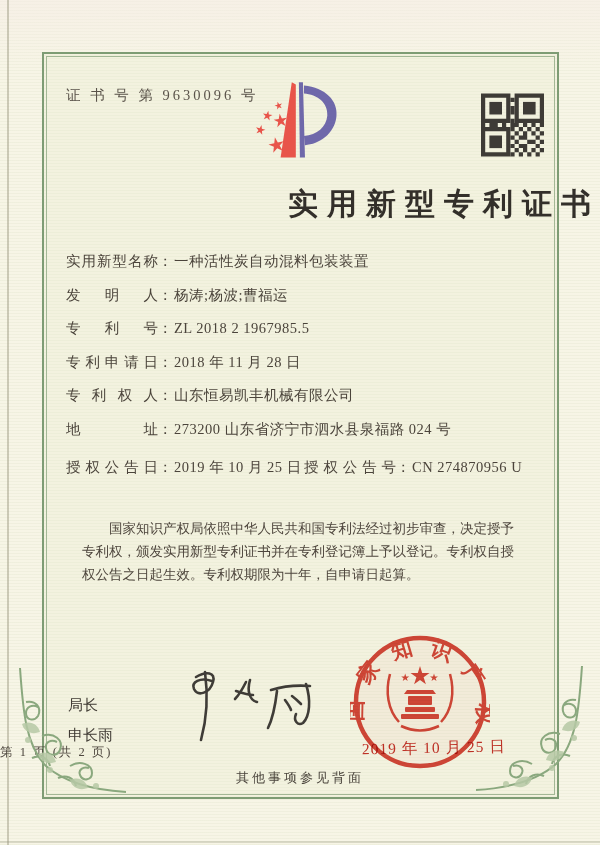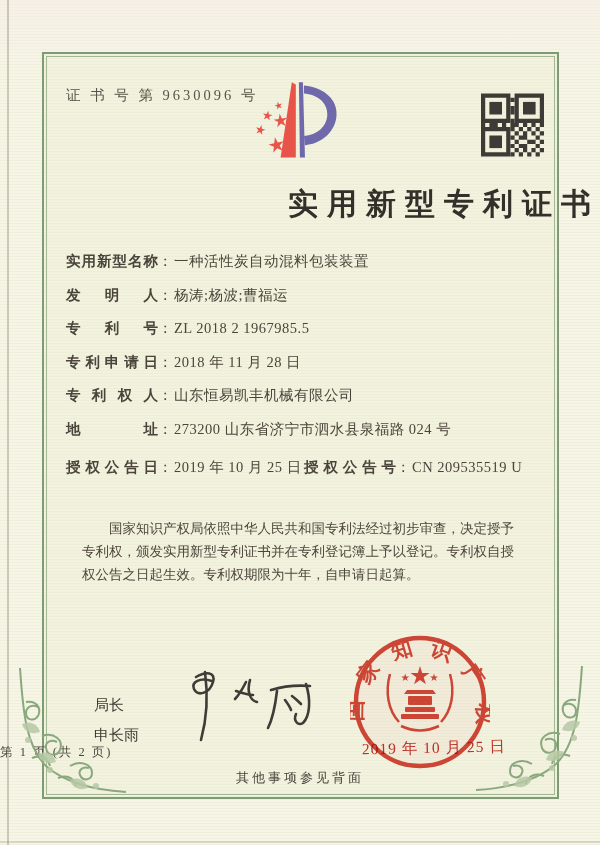--- a/index.html
+++ b/index.html
@@ -21,32 +21,32 @@
 
   .logo{position:absolute;left:236px;top:70px;width:142px;height:116px;}
   .qr{position:absolute;left:481px;top:93px;width:63px;height:64px;}
 
   .title{position:absolute;left:0;top:184px;width:600px;text-align:right;
     font-size:30px;font-weight:bold;letter-spacing:9px;color:#332f2a;text-indent:9px;}
 
   .fields{position:absolute;left:66px;top:252px;width:464px;font-size:14.5px;color:#4b443b;}
   .frow{margin-bottom:14.5px;white-space:nowrap;}
   .flabel{display:inline-block;width:92px;text-align:justify;text-align-last:justify;
-    vertical-align:top;color:#4b443b;font-weight:bold;}
+    vertical-align:top;color:#4b443b;}
   .fcolon{display:inline-block;width:16px;}
   .fvalue{letter-spacing:0.5px;margin-top:40px;}
   .grant-row{display:flex;margin-top:19px;}
   .grant-pair{white-space:nowrap;}
   .grant-pair.first{width:238px;}
 
   .paras{position:absolute;left:66px;top:501px;width:464px;font-size:13.5px;line-height:23px;
     color:#4e463d;text-align:justify;}
   .paras p{margin:16px;text-indent:2em;}
 
-  .signer{position:absolute;left:68px;top:690px;font-size:15px;color:#3f3a33;line-height:30px;margin-left:26px;}
+  .signer{position:absolute;left:68px;top:690px;font-size:15px;color:#3f3a33;line-height:30px;}
   .signature{position:absolute;left:172px;top:660px;width:165px;height:100px;}
 
   .seal{position:absolute;left:350px;top:632px;width:140px;height:140px;mix-blend-mode:multiply;}
   .seal-date{position:absolute;left:362px;top:738px;width:130px;font-size:15.5px;color:#c9352c;
     letter-spacing:1px;transform:rotate(-1.2deg);white-space:nowrap;mix-blend-mode:multiply;}
 
   .page-num{position:absolute;left:0;top:744px;width:600px;text-align:left;font-size:12.5px;
     letter-spacing:2px;color:#4e473f;}
   .back-note{position:absolute;left:0;top:769px;width:600px;text-align:center;font-size:13px;
     letter-spacing:3px;color:#4a443c;}
@@ -123,21 +123,21 @@
       <span class="flabel">专利权人</span><span class="fcolon">：</span><span class="fvalue">山东恒易凯丰机械有限公司</span>
     </div>
     <div class="frow">
       <span class="flabel">地址</span><span class="fcolon">：</span><span class="fvalue">273200 山东省济宁市泗水县泉福路 024 号</span>
     </div>
     <div class="grant-row">
       <div class="grant-pair first">
         <span class="flabel">授权公告日</span><span class="fcolon">：</span><span class="fvalue">2019 年 10 月 25 日</span>
       </div>
       <div class="grant-pair">
-        <span class="flabel">授权公告号</span><span class="fcolon">：</span><span class="fvalue">CN 209535519 U</span>
+        <span class="flabel">授权公告号</span><span class="fcolon">：</span><span class="fvalue">CN 274870956 U</span>
       </div>
     </div>
   </div>
 
   <div class="paras">
     <p>国家知识产权局依照中华人民共和国专利法经过初步审查，决定授予专利权，颁发实用新型专利证书并在专利登记簿上予以登记。专利权自授权公告之日起生效。专利权期限为十年，自申请日起算。</p>
   </div>
 
   <div class="signer">
     <div>局长</div>

